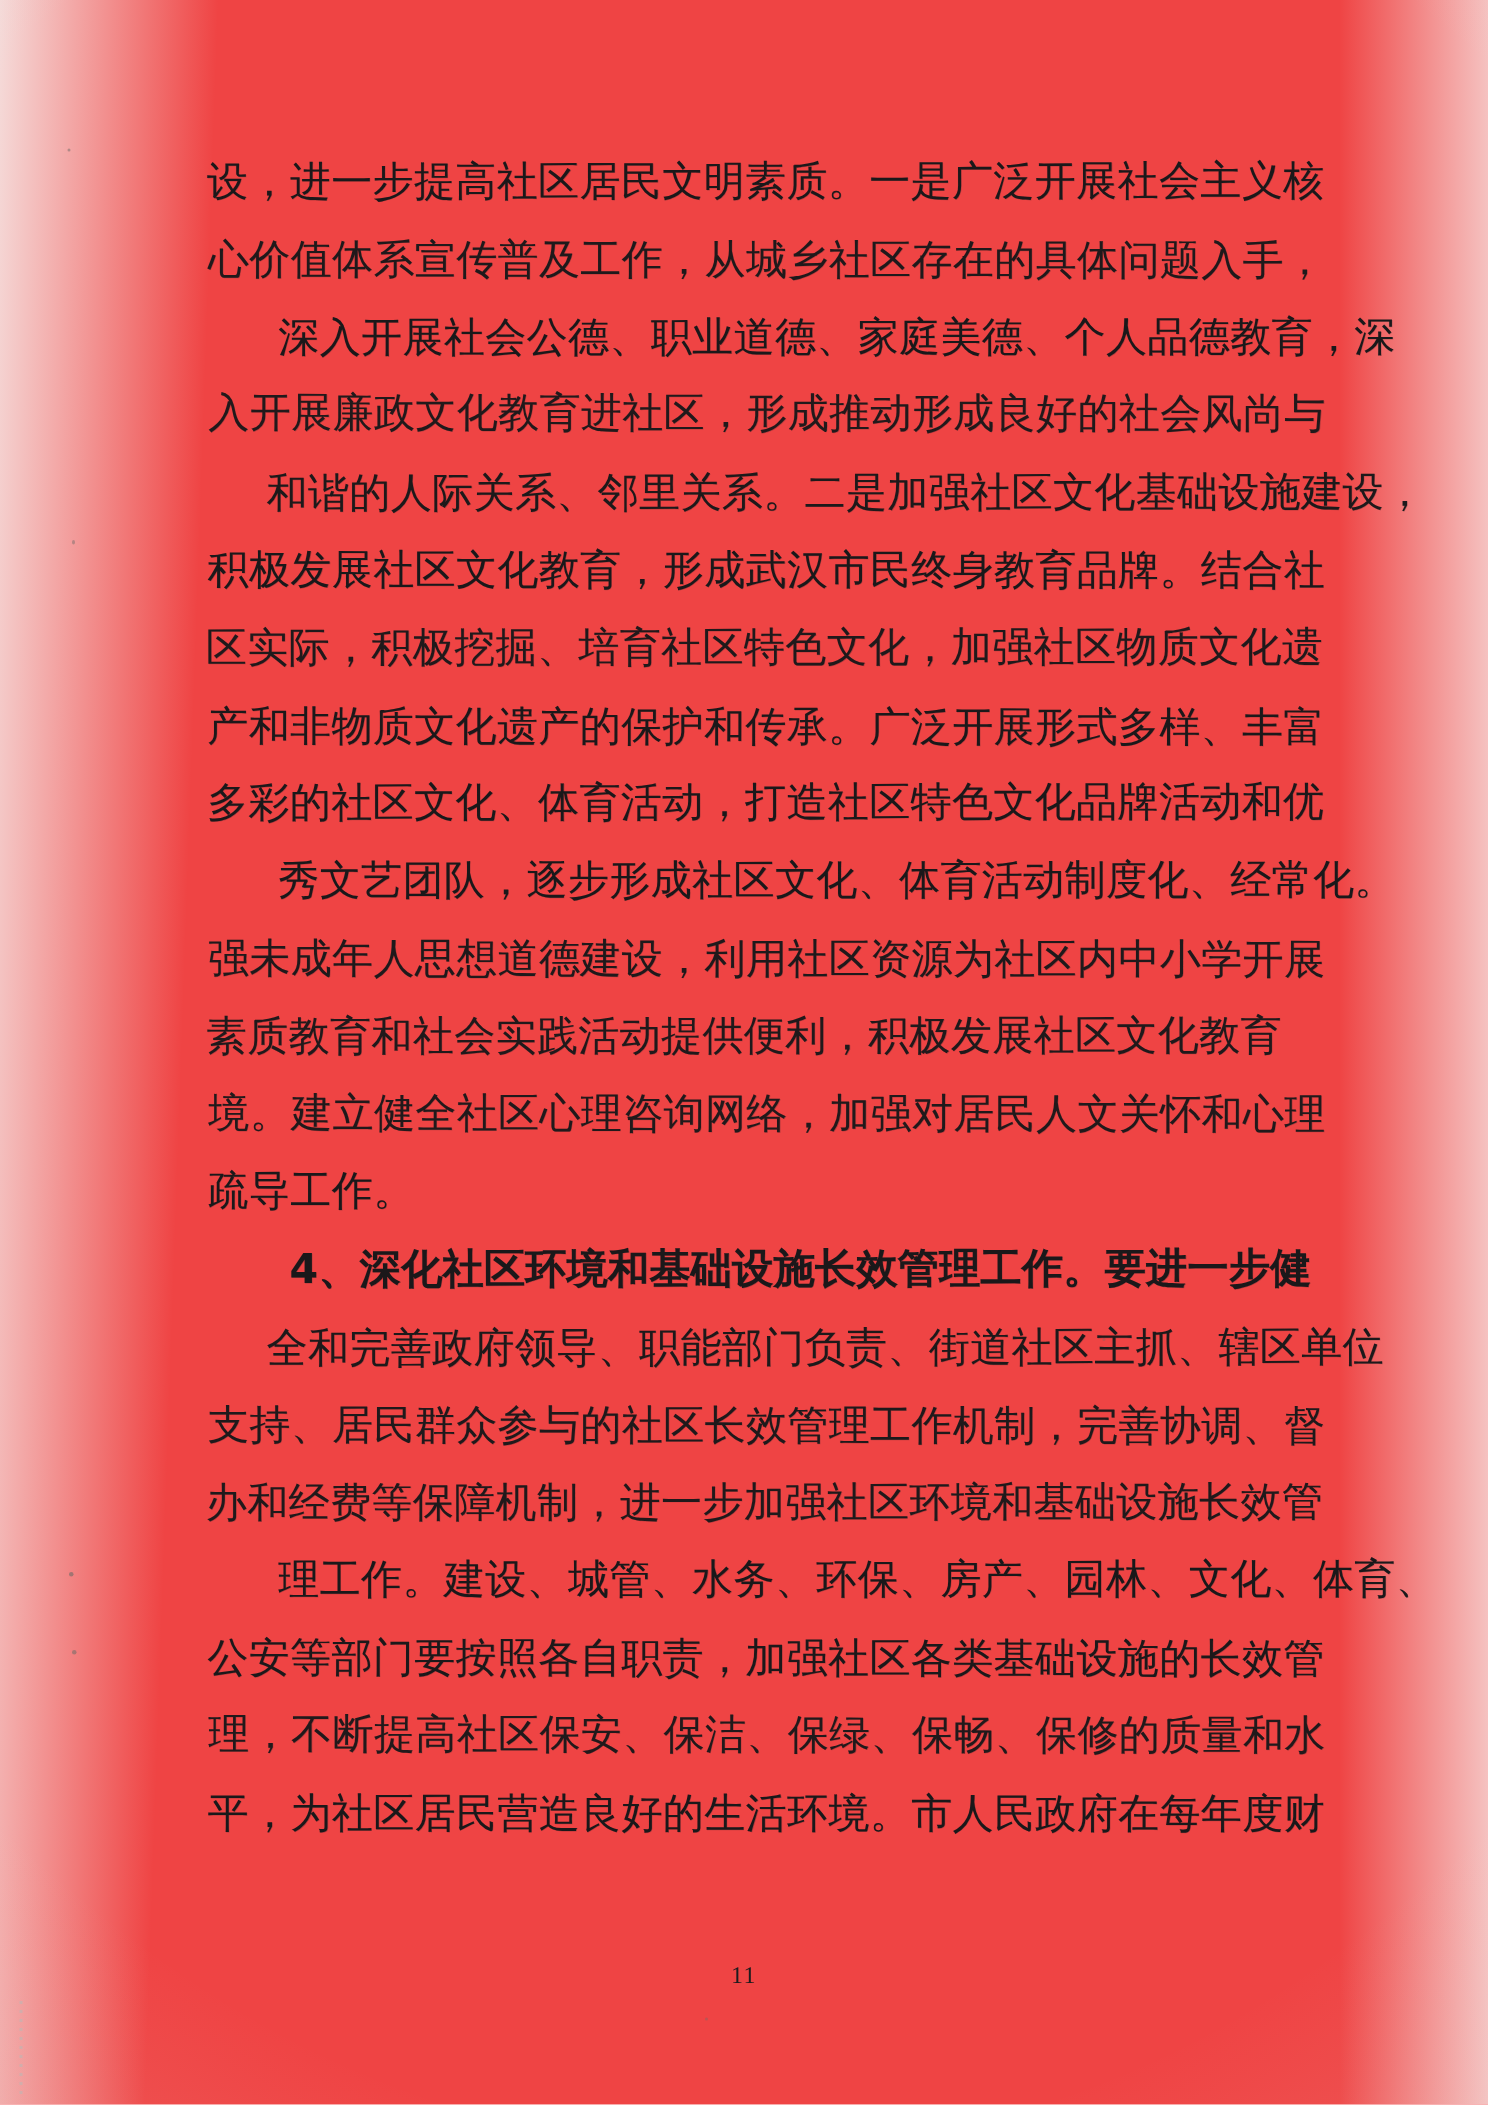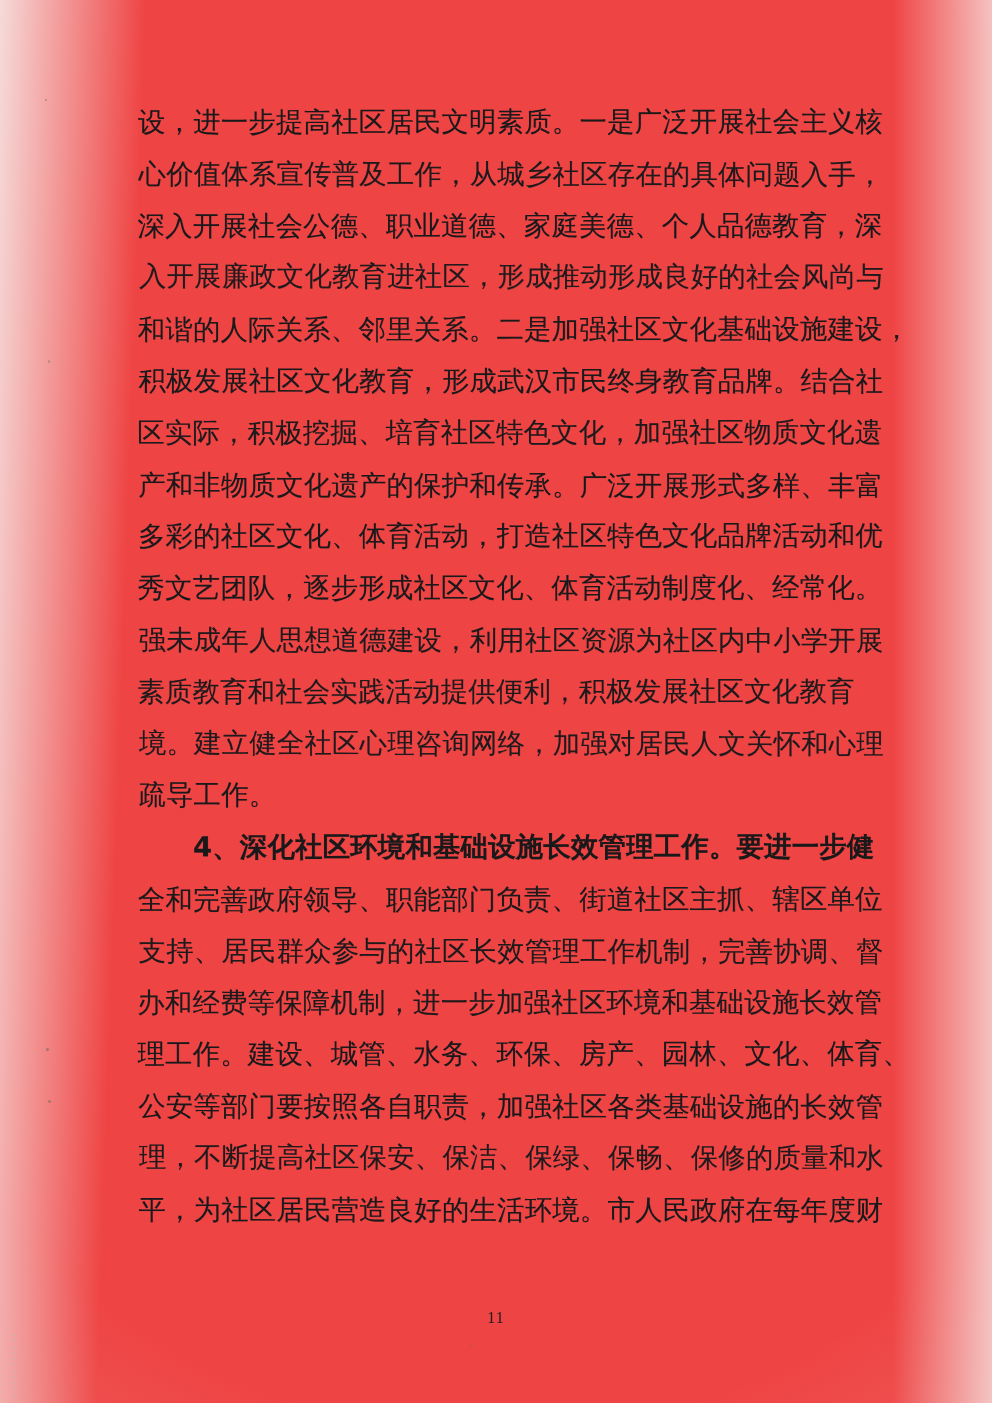--- a/index.html
+++ b/index.html
@@ -45,23 +45,23 @@
     text-rendering: optimizeLegibility;
     
     text-shadow: 0.35px 0.3px 0 rgba(40,40,44,0.30), -0.3px 0 0 rgba(70,70,74,0.12);
   }
   .doc-line.heading-line {
     font-weight: 600;
   }
   
   .j0  { transform: translate(0px, 0px)   rotate(-0.06deg); opacity: .985; }
   .j1  { transform: translate(0.6px, 0.5px) rotate(0.05deg); opacity: .965; }
-  .j2  { transform: translate(-0.5px, 0px)  rotate(-0.04deg); opacity: .99; }
+  .j2  { transform: translate(-0.5px, 0px)  rotate(-0.04deg); opacity: .99; margin-left: 48px; }
   .j3  { transform: translate(0.9px, -0.4px) rotate(0.07deg); opacity: .955; }
-  .j4  { transform: translate(-0.3px, 0.6px) rotate(-0.07deg); opacity: .975; }
+  .j4  { transform: translate(-0.3px, 0.6px) rotate(-0.07deg); opacity: .975; margin-left: 40px; }
   .j5  { transform: translate(0.4px, 0.2px) rotate(0.03deg); opacity: .99; }
   .j6  { transform: translate(-0.8px, -0.3px) rotate(-0.05deg); opacity: .96; }
   .j7  { transform: translate(0.2px, 0.7px) rotate(0.06deg); opacity: .98; }
 
   .indent-2 { padding-left: 55px; }
 
   .page-number {
     position: absolute;
     left: 0;
     right: 0;

